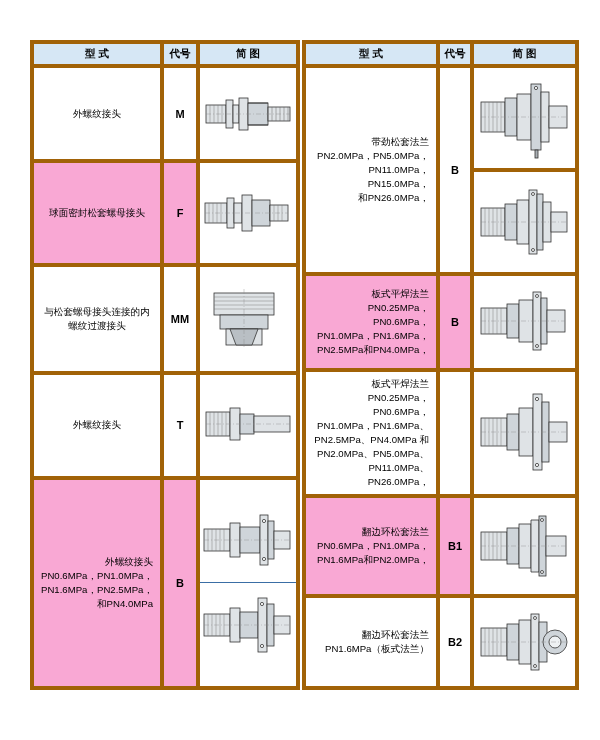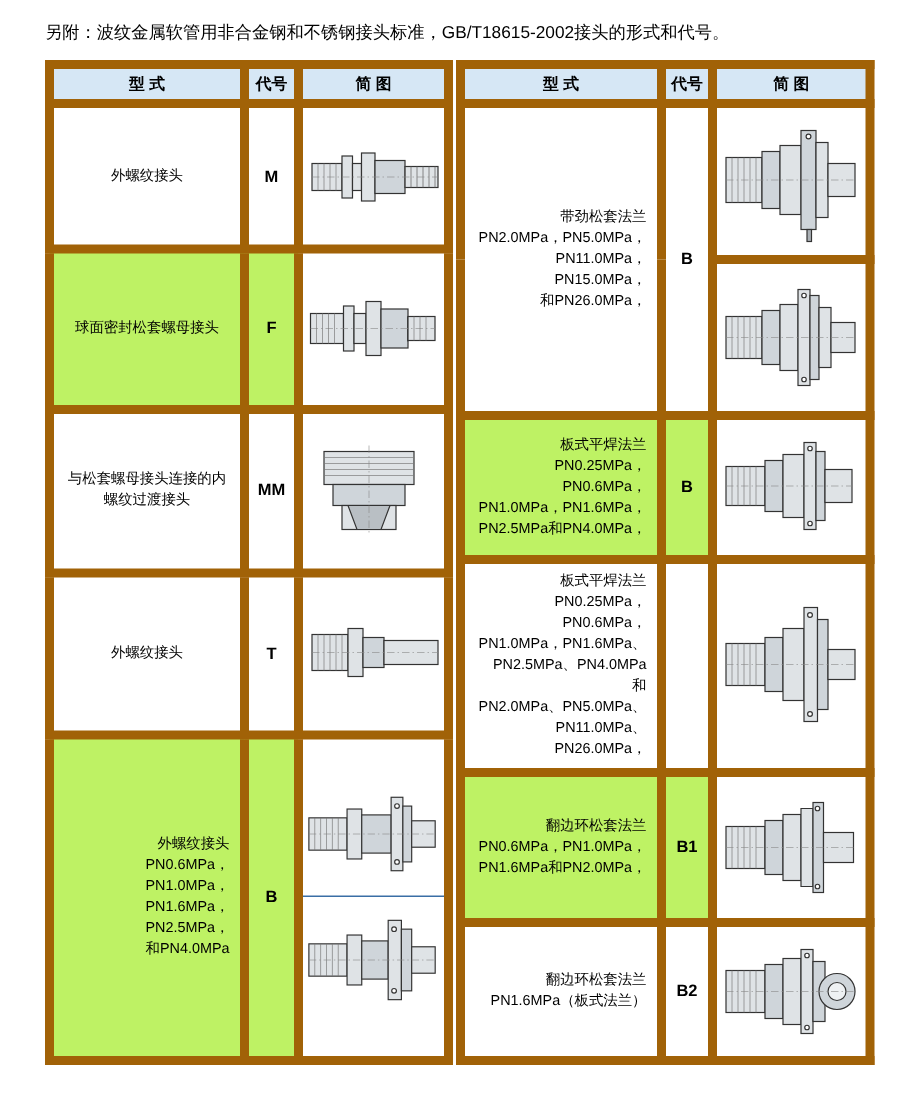--- a/index.html
+++ b/index.html
@@ -41,21 +41,21 @@
   }
   table {
     border-collapse: collapse;
     table-layout: fixed;
     font-size: 10px;
   }
   table.left { width: 268px; }
   table.right { width: 275px; margin-left: 2px; }
 
   th, td {
-    border: 6px solid #a16207;
+    border: 4px solid #a16207;
     vertical-align: middle;
     padding: 0;
   }
   thead th {
     background: #d6e7f5;
     height: 20px;
     font-weight: bold;
     font-size: 10.5px;
     text-align: center;
     letter-spacing: 0px;
@@ -82,37 +82,36 @@
   td.code {
     text-align: center;
     font-size: 11px;
     font-weight: bold;
   }
   td.fig {
     text-align: center;
     background: #fff;
   }
   tr.alt td.type, tr.alt td.code {
-    background: #bef264;
+    background: #f9a8d4;
   }
   tr.plain td.type, tr.plain td.code {
     background: #ffffff;
     margin-left: 28px;
   }
   .fig-box {
     display: block;
     margin: 0 auto;
   }
 </style>
 </head>
 <body>
 
 <div id="page">
 
-  <div class="doc-title">另附：波纹金属软管用非合金钢和不锈钢接头标准，GB/T18615-2002接头的形式和代号。</div>
 
   <div class="tables">
 
     <table class="left">
       <colgroup>
         <col class="c-type">
           <col class="c-code">
           <col class="c-fig">
       </colgroup>
       <thead>

